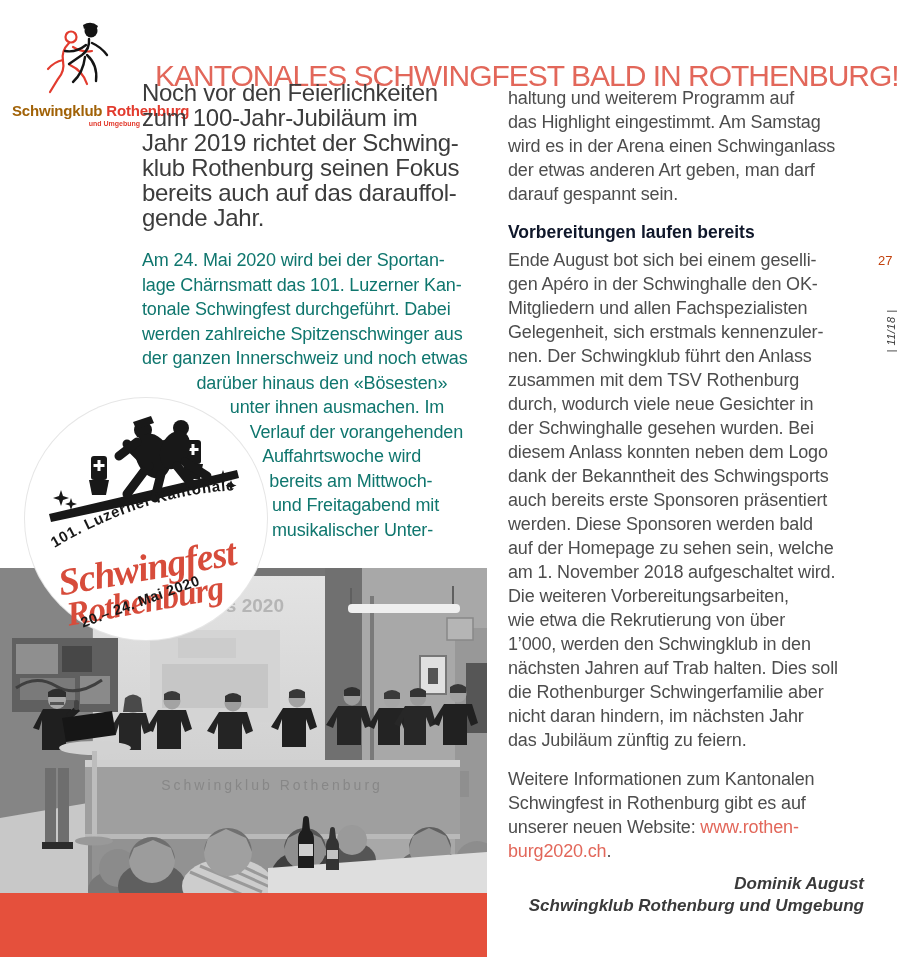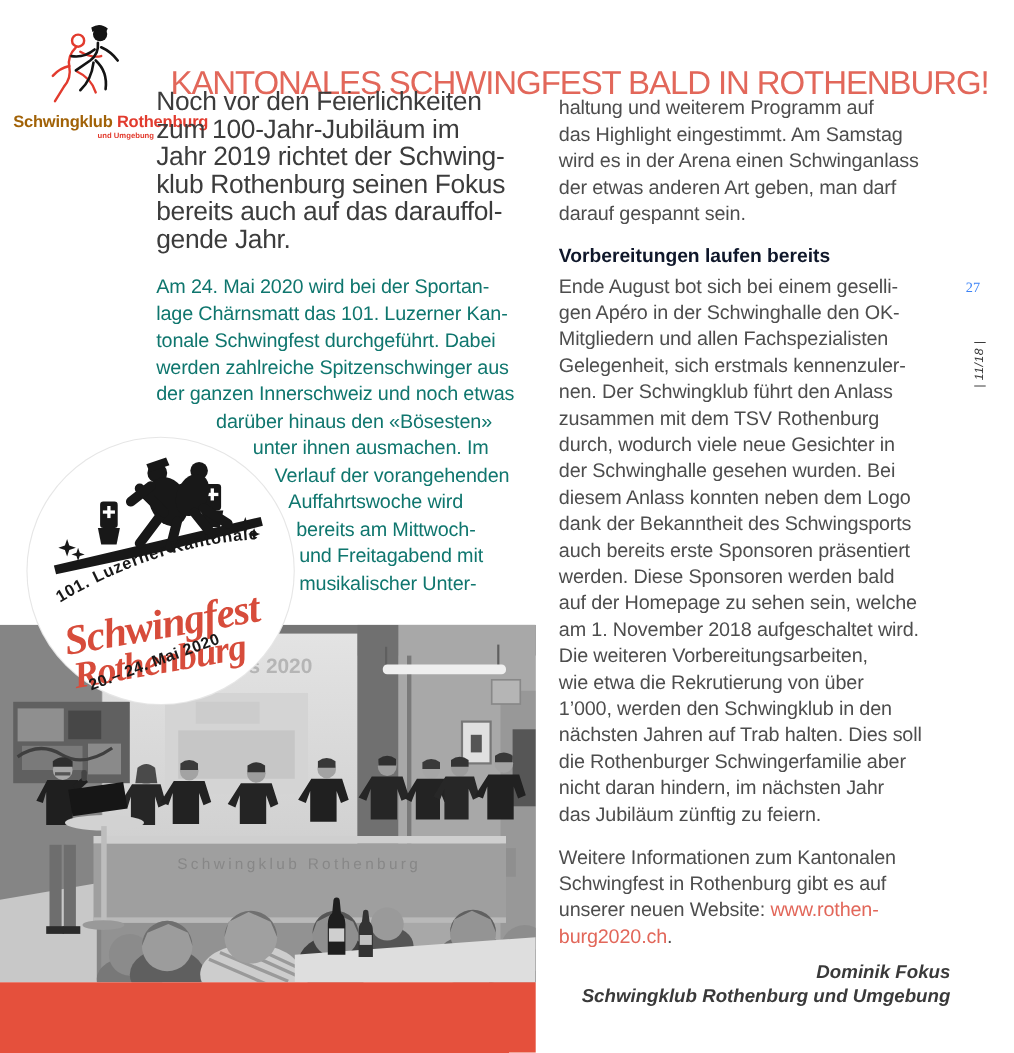--- a/index.html
+++ b/index.html
@@ -34,21 +34,21 @@
   .body-text-r { margin:0; font-size:18px; line-height:24px; letter-spacing:-0.15px;
                  color:#4D4D4D; white-space:pre-line; }
   .subhead { margin:14px 0 4px 0; font-size:17.5px; line-height:24px; font-weight:bold;
              color:#0f172a; }
   .closing { margin-top:15px; }
   .weblink { color:#E2675A; text-decoration:none; cursor:pointer; }
   .signature { margin-top:10px; text-align:right; font-style:italic; font-weight:bold;
                font-size:17px; line-height:22px; color:#3A3A3A; }
 
   
-  .page-number { position:absolute; left:878px; top:253px; font-size:13px; color:#3b82f6;font-family:Liberation Serif, serif; }
+  .page-number { position:absolute; left:878px; top:253px; font-size:13px; color:#c2410c; }
   .issue-marker { position:absolute; left:855px; top:295px; width:72px; height:72px;
                   display:flex; align-items:center; justify-content:center;
                   transform:rotate(-90deg); font-size:11px; font-style:italic;
                   letter-spacing:0.5px; color:#3a3a3a; white-space:nowrap; }
 
   
   .event-photo { position:absolute; left:0; top:568px; width:487px; height:325px; z-index:1; }
   .accent-bar { position:absolute; left:0; top:893px; width:487px; height:64px;
                 background:#E5503C; z-index:2; }
   .event-badge { position:absolute; left:25px; top:398px; width:242px; height:242px;
@@ -137,21 +137,21 @@
 1’000, werden den Schwingklub in den
 nächsten Jahren auf Trab halten. Dies soll
 die Rothenburger Schwingerfamilie aber
 nicht daran hindern, im nächsten Jahr
 das Jubiläum zünftig zu feiern.</p>
     <p class="body-text-r closing"><span>Weitere Informationen zum Kantonalen
 Schwingfest in Rothenburg gibt es auf
 unserer neuen Website: </span><a class="weblink">www.rothen-
 burg2020.ch</a><span>.</span></p>
     <div class="signature">
-      <div>Dominik Fokus</div>
+      <div>Dominik August</div>
       <div>Schwingklub Rothenburg und Umgebung</div>
     </div>
   </div>
 
   <div class="page-number">27</div>
   <div class="issue-marker">| 11/18 |</div>
 
   <svg class="event-photo" viewBox="0 0 487 325">
     <defs>
       <linearGradient id="gscreen" x1="0" y1="0" x2="0" y2="1">

